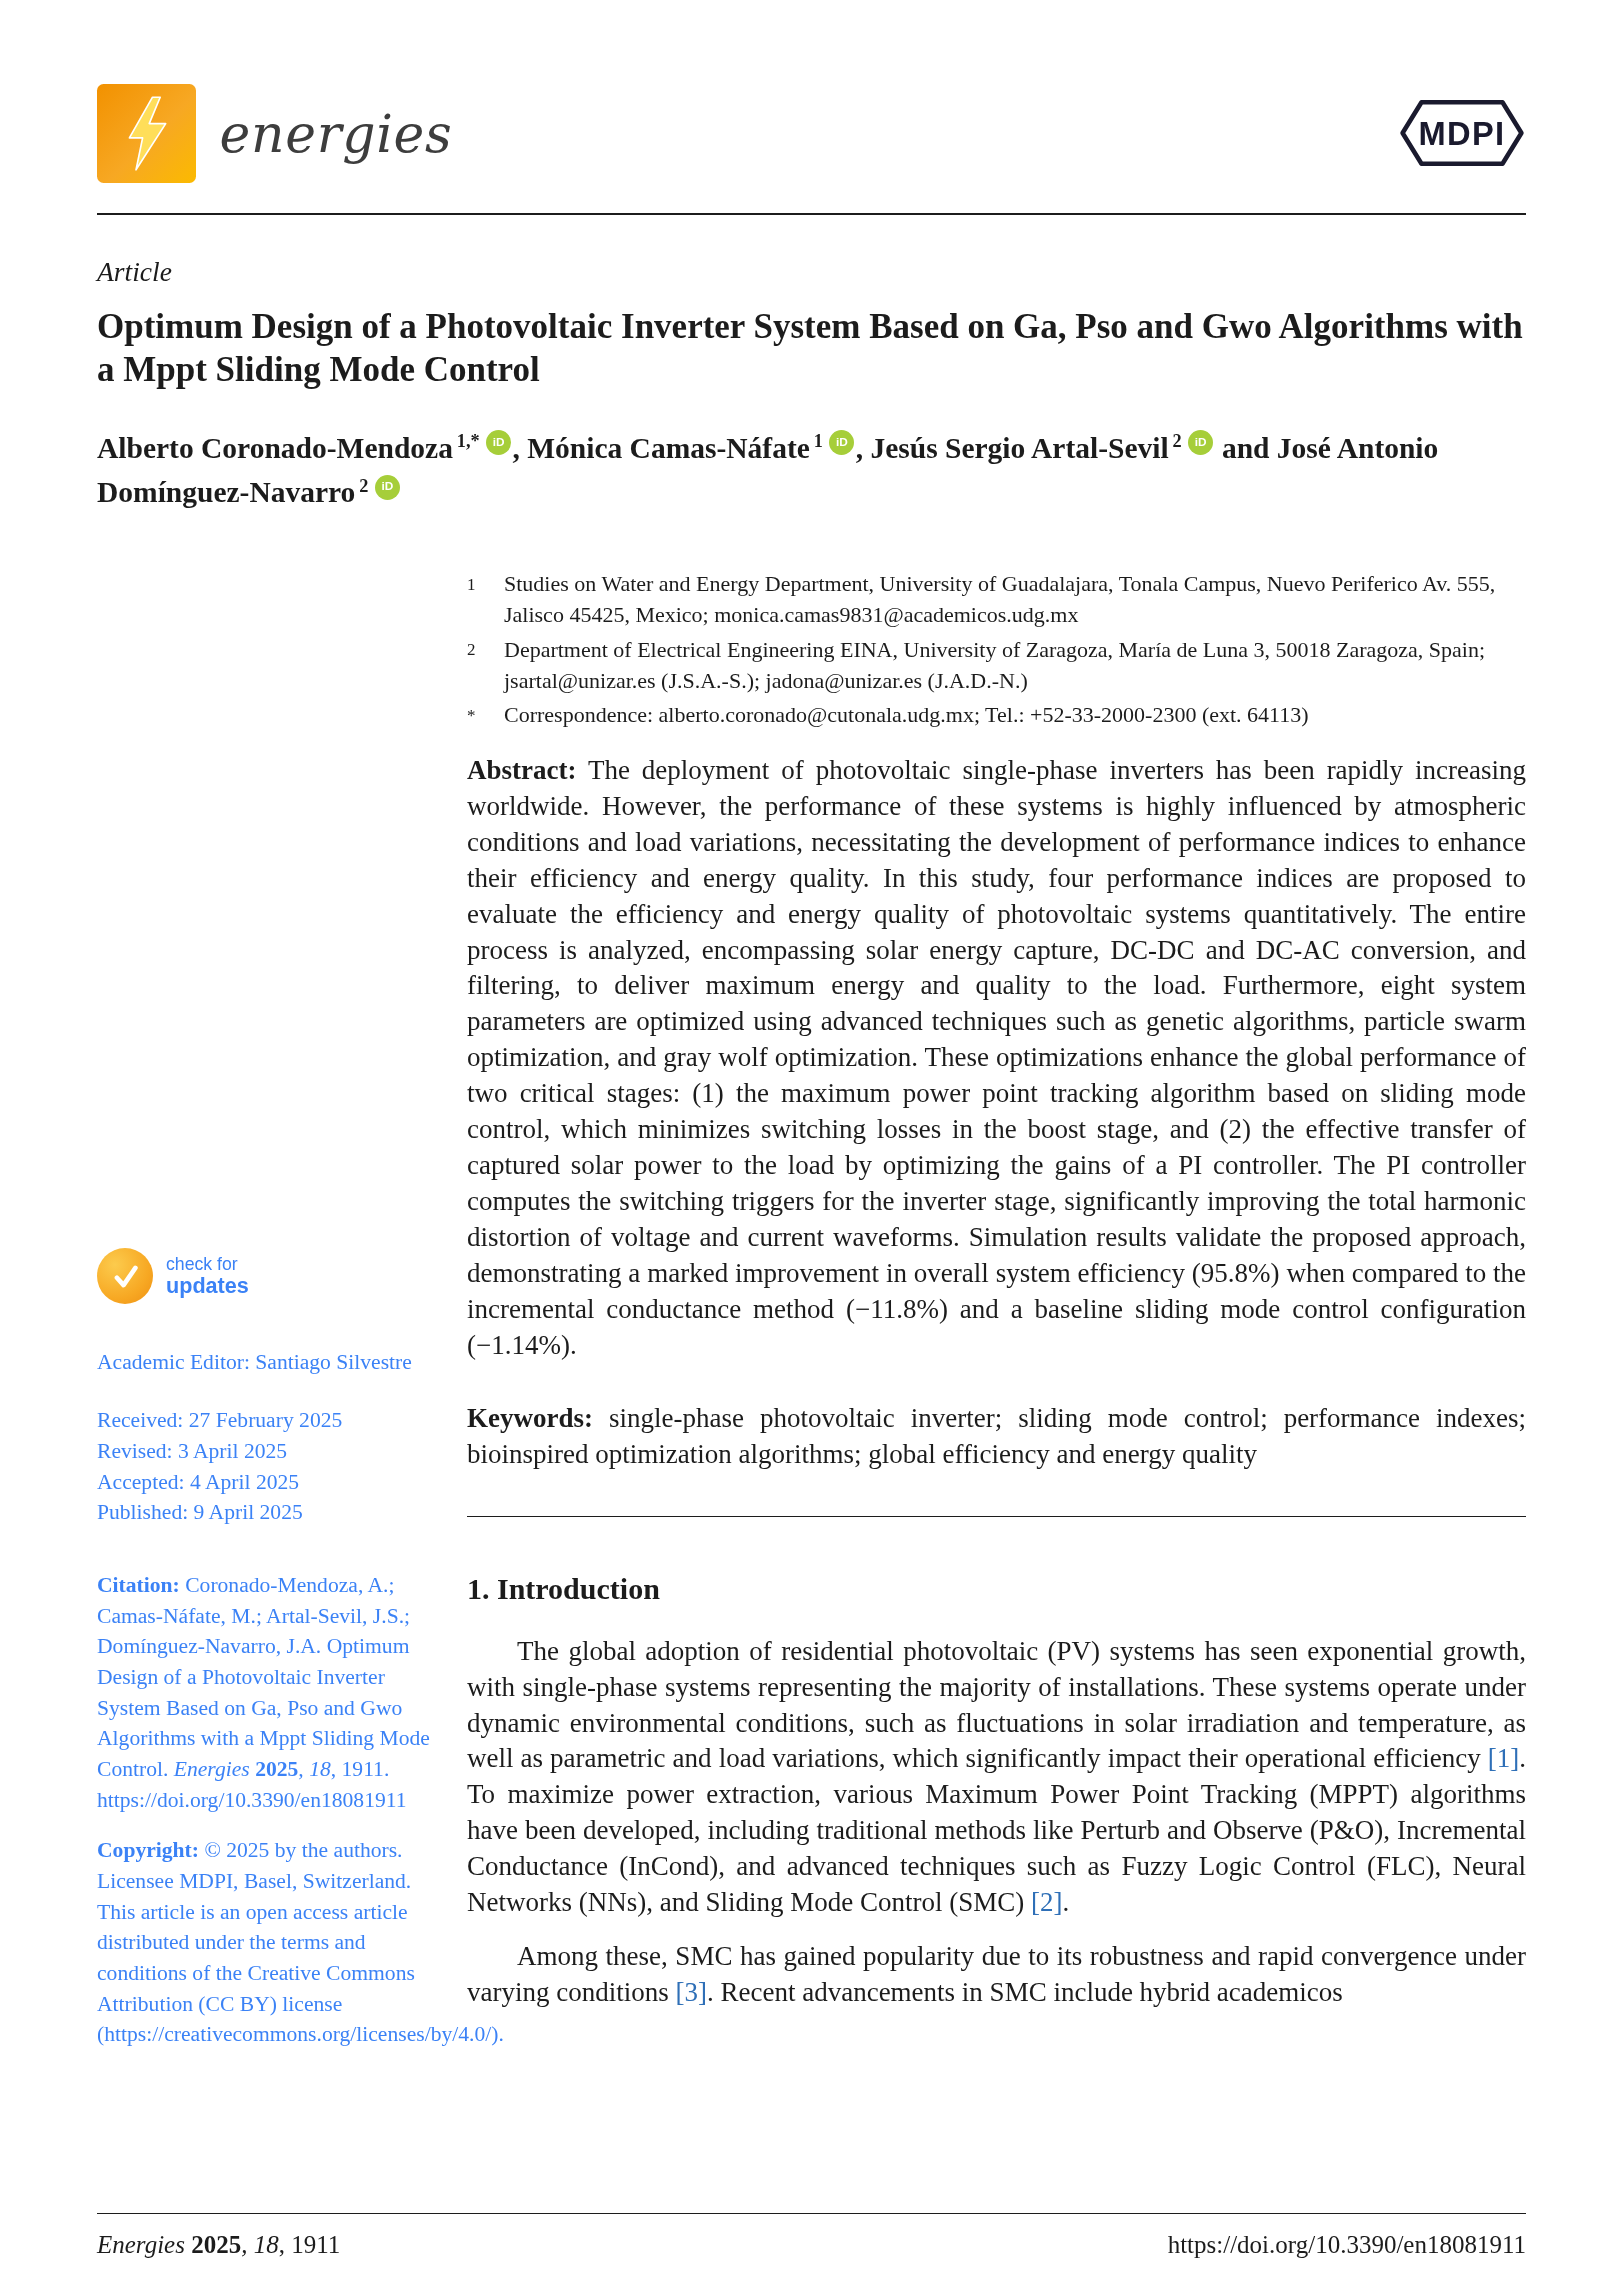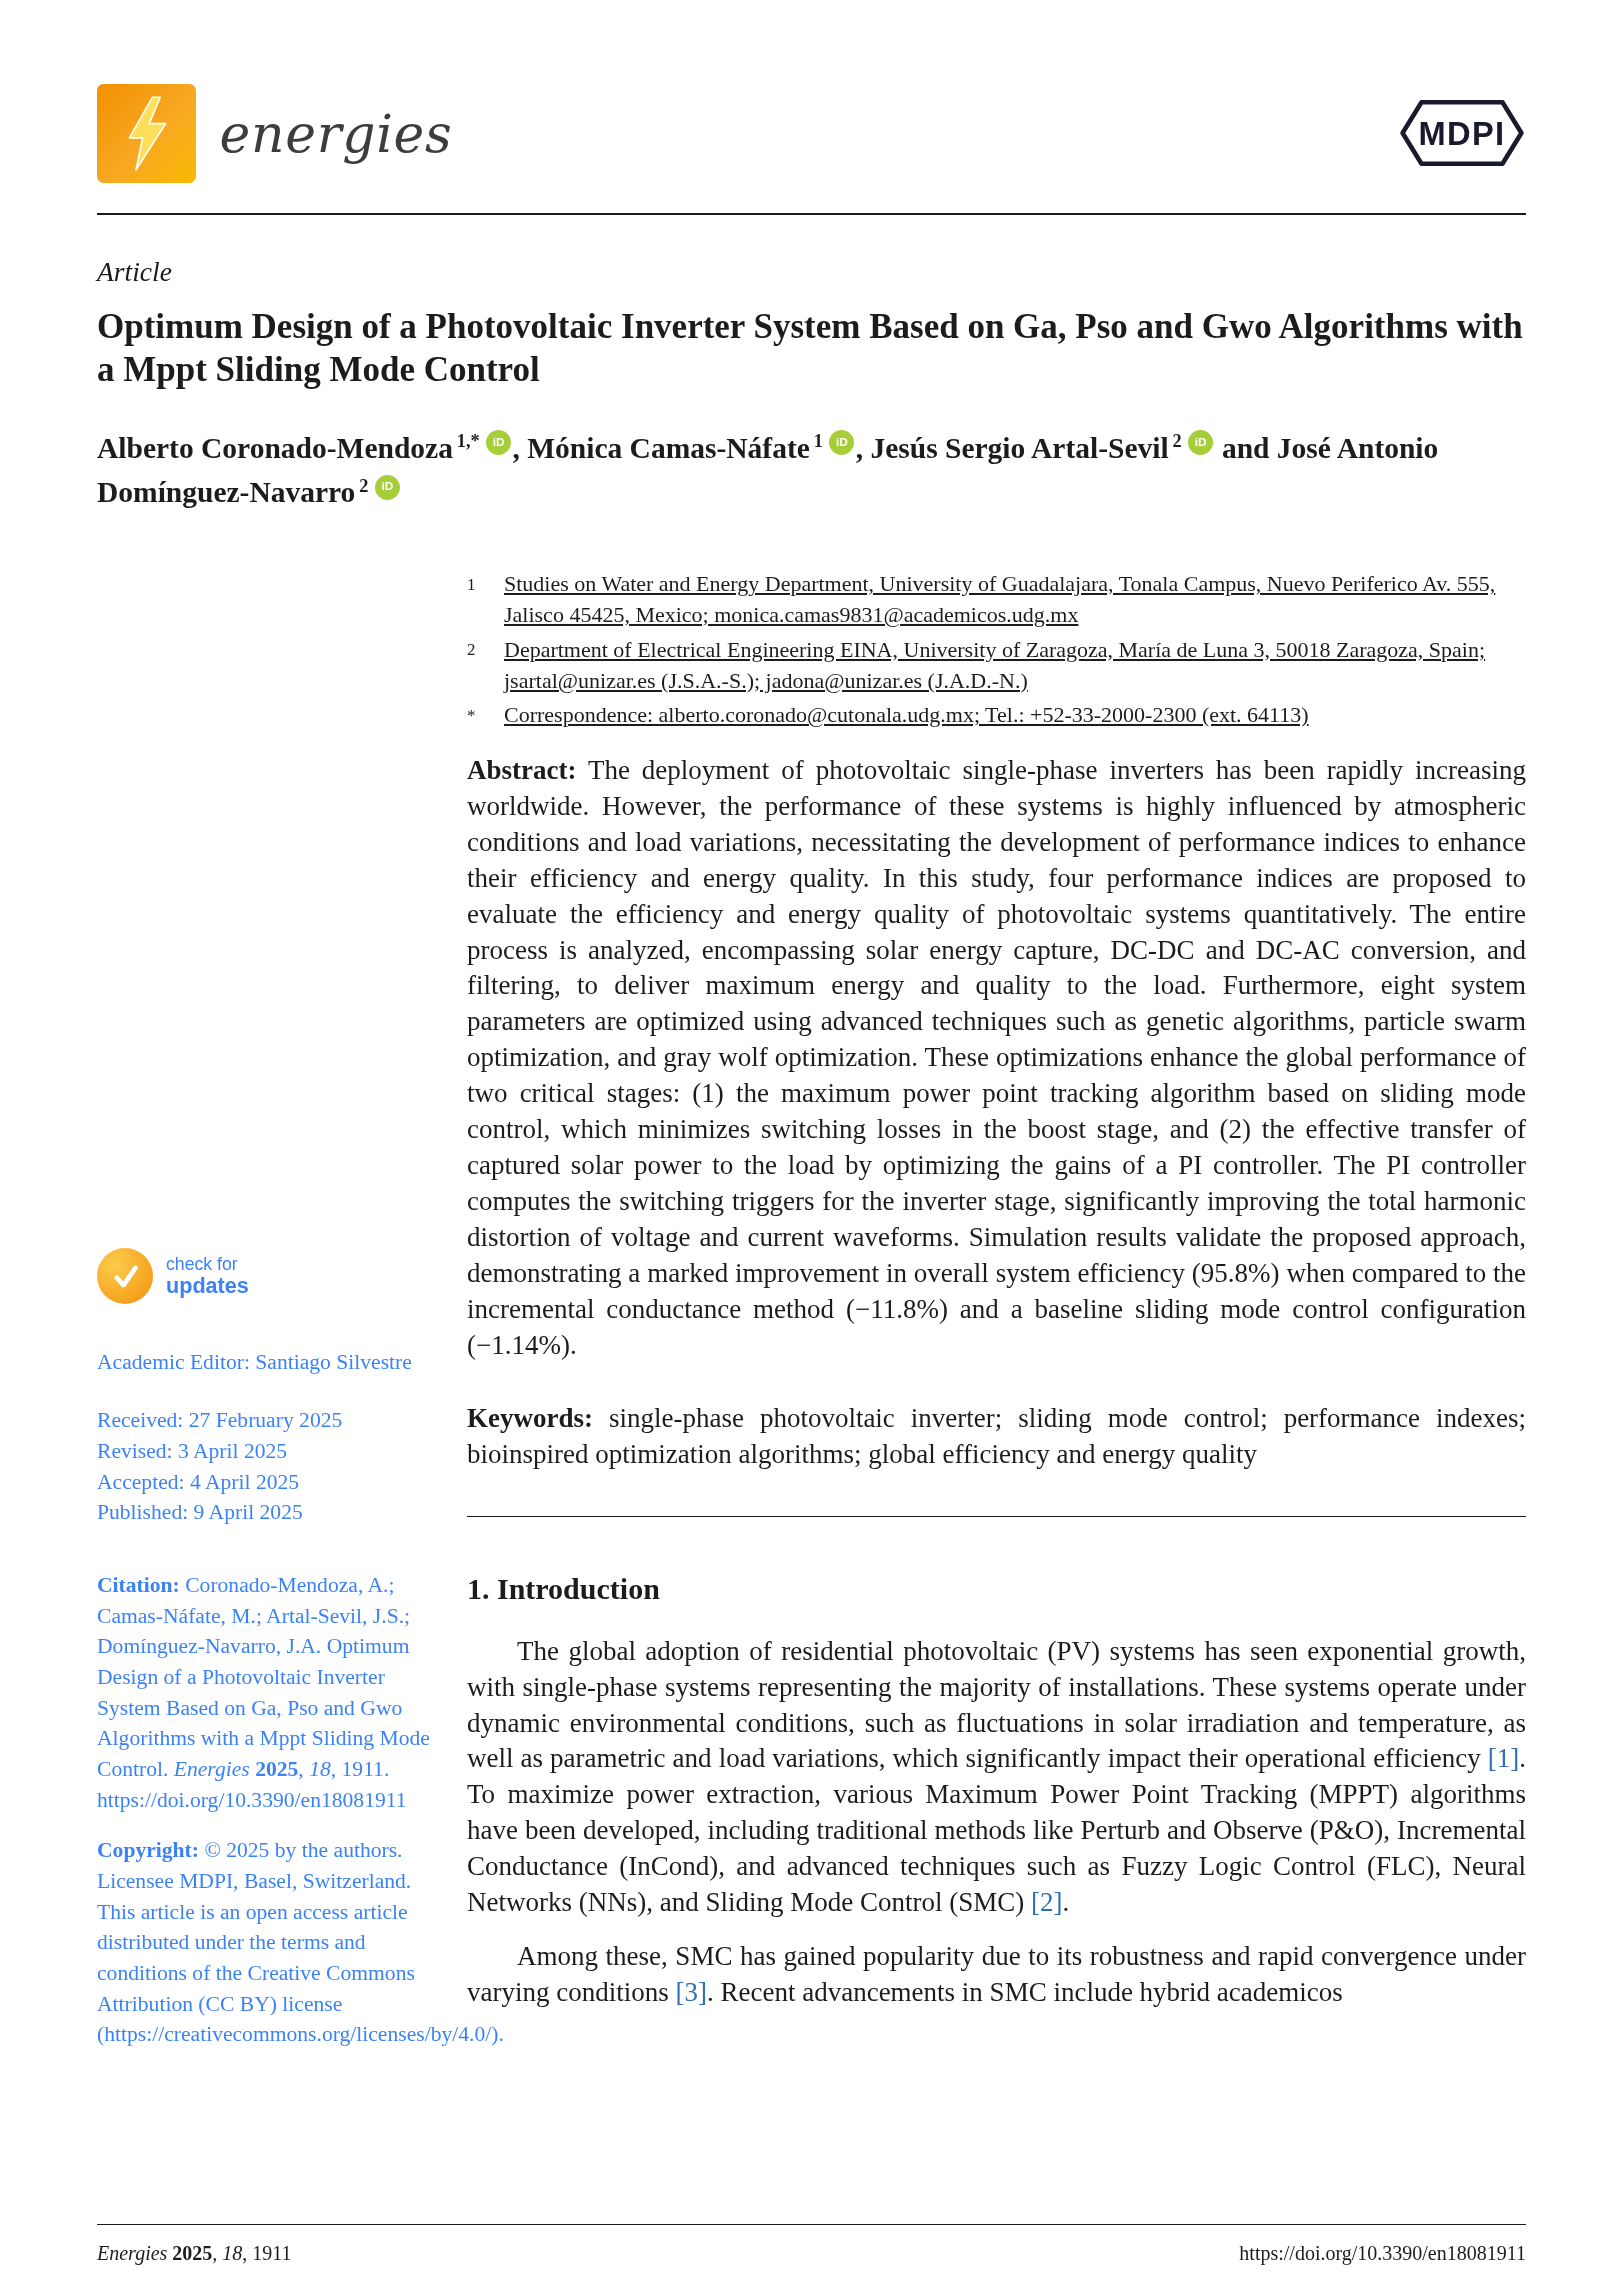--- a/index.html
+++ b/index.html
@@ -65,35 +65,35 @@
   .copy-par { margin-top: 20px; text-align: left; }
   .side-label { font-weight: 700; }
   .it { font-style: italic; }
   .bd { font-weight: 700; }
 
   
   .content { font-size: 27px; }
   .affiliations { font-size: 22px; line-height: 1.4; }
   .aff-row { display: flex; margin-bottom: 3.9px; }
   .aff-marker { flex: 0 0 37px; font-size: 17px; padding-top: 3.3px; }
-  .aff-text { flex: 1; text-decoration: underline; }
+  .aff-text { flex: 1; }
   .abstract-par { margin-top: 22px; line-height: 1.33; text-align: justify; }
   .keywords-par { margin-top: 38px; line-height: 1.33; text-align: justify; }
   .divider { border-top: 1.6px solid #1c1c1c; margin-top: 43px; }
   .intro-heading { font-size: 30px; font-weight: 700; margin-top: 55px; font-family: "Liberation Serif", serif; }
   .body-par { margin-top: 18.3px; line-height: 1.33; text-align: justify; text-indent: 50px; }
   .body-par.first { margin-top: 27.5px; }
   .ref-link { color: #2e6fb7; text-decoration: none; cursor: pointer; }
   .plain-link { color: inherit; text-decoration: none; cursor: pointer; }
 
   
   .footer {
-    position: absolute; left: 97px; right: 97px; bottom: 30px;
+    position: absolute; left: 97px; right: 97px; bottom: 36px;
     border-top: 1.6px solid #1c1c1c; padding-top: 17px;
-    display: flex; justify-content: space-between; font-size: 20px;
+    display: flex; justify-content: space-between; font-size: 25px;
   }
 </style>
 </head>
 <body>
 
 <div class="page">
 
   <header class="header">
     <div class="brand">
       <div class="brand-mark">

